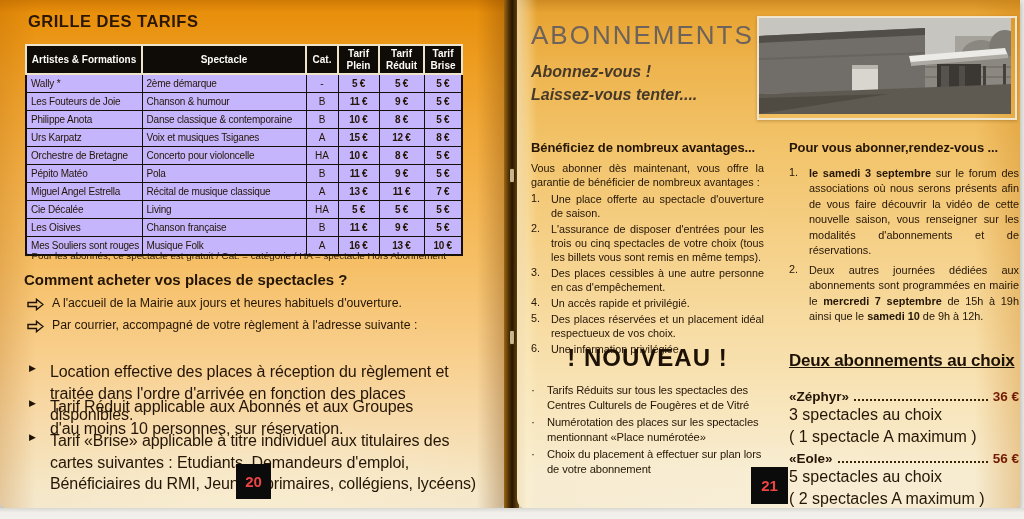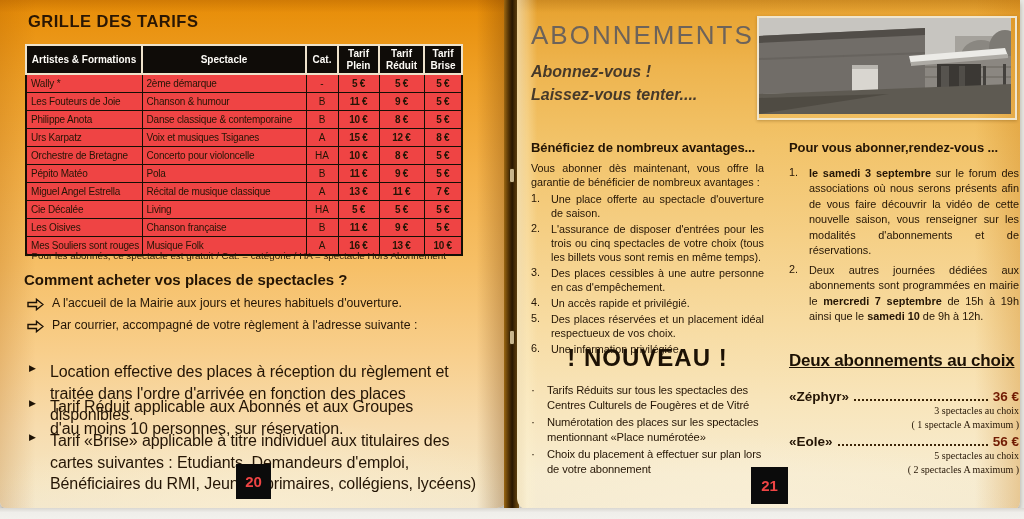--- a/index.html
+++ b/index.html
@@ -31,21 +31,21 @@
     border:1px solid #3a2605;border-radius:2px;}
 
   
   .lp-title{position:absolute;left:28px;top:12px;font-size:16.5px;font-weight:bold;
     color:#2a1704;letter-spacing:.5px;}
   table.tarifs{position:absolute;left:25px;top:44px;width:436px;border-collapse:collapse;
     table-layout:fixed;border:2px solid #150f05;}
   table.tarifs th{background:#0f0c08;color:#fdfbf6;font-size:10px;font-weight:bold;
     border:2px solid #eee3cb;padding:2px 1px;line-height:1.15;text-align:center;}
   table.tarifs th.c0,table.tarifs th.c1{white-space:nowrap;}
-  table.tarifs td{background:#ef4444;border:1.5px solid #150f05;font-size:10px;
+  table.tarifs td{background:#c4b5fd;border:1.5px solid #150f05;font-size:10px;
     color:#241505;padding:1px 4px;height:15px;line-height:1.1;margin-left:24px;}
   td.a{white-space:nowrap;letter-spacing:-.2px;}
   td.s{letter-spacing:-.2px;}
   td.c{text-align:center;}
   td.p{text-align:center;color:#8e1e02;font-weight:bold;letter-spacing:-.3px;}
   .footnote{position:absolute;left:25px;top:250px;width:460px;font-size:9.8px;color:#241505;}
   .lp-h2{position:absolute;left:24px;top:271px;font-size:15px;font-weight:bold;color:#241505;}
   .arrow-item{position:absolute;left:27px;width:460px;display:flex;gap:8px;}
   .arrow-ic{flex:0 0 17px;padding-top:1px;}
   .arrow-tx{font-size:12.3px;color:#241505;}
@@ -78,21 +78,21 @@
   .dli .txt{flex:1;font-size:11.2px;color:#241505;line-height:1.3;letter-spacing:-.1px;}
   .sub-list{left:789px;top:166px;width:230px;gap:4px;}
   .sub-list .txt{font-size:10.9px;line-height:1.42;}
   .offers-h{position:absolute;left:789px;top:351px;font-size:17px;font-weight:bold;
     color:#1c1104;text-decoration:underline;letter-spacing:-.2px;}
   .plans{position:absolute;left:789px;top:387px;width:230px;}
   .plan-line{display:flex;align-items:baseline;margin-top:2px;}
   .plan-name{font-weight:bold;font-size:13.5px;color:#241505;}
   .leader{flex:1;border-bottom:2px dotted #3a2306;margin:0 5px 3px 5px;}
   .plan-price{font-weight:bold;font-size:13.5px;color:#701a02;white-space:nowrap;}
-  .plan-desc{text-align:right;font-size:10px;color:#241505;line-height:1.4;font-family:Liberation Serif, serif;}
+  .plan-desc{text-align:left;font-size:16px;color:#241505;line-height:1.4;}
   .strip{position:absolute;left:0;top:508px;width:1024px;height:11px;
     background:linear-gradient(180deg,#d9d7d2,#efeeea 40%,#f2f1ed);}
 </style>
 </head>
 <body>
 
 <div id="spread">
 
   <div class="pageL"></div>
   <div class="fold"></div>

